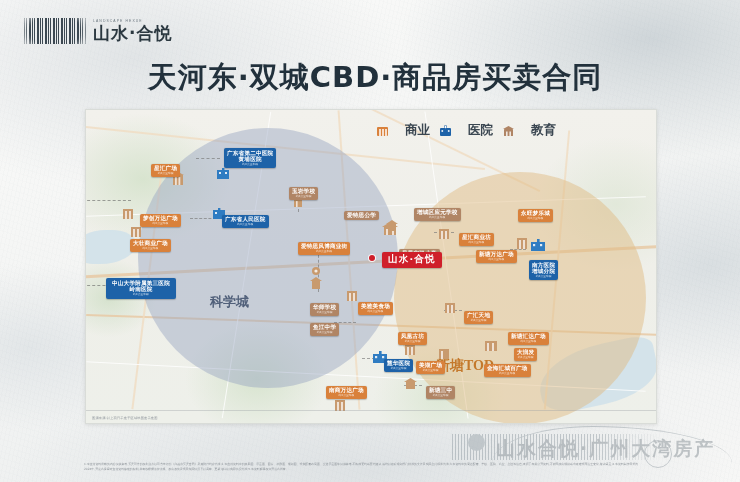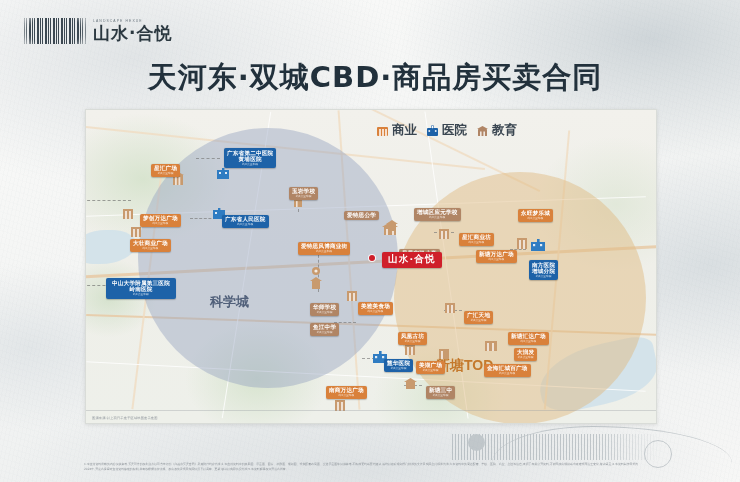--- a/index.html
+++ b/index.html
@@ -74,29 +74,29 @@
   .roadL{position:absolute;background:#f0dcc2;opacity:.8;}
   .roadw{position:absolute;background:#ffffff;opacity:.8;}
 
   
   .circ{position:absolute;border-radius:50%;}
   .circ-blue{left:52px;top:18px;width:260px;height:260px;background:rgba(150,163,192,.45);}
   .circ-tan {left:308px;top:62px;width:252px;height:252px;background:rgba(224,186,130,.48);}
 
   
   .areaname{position:absolute;font-size:13px;font-weight:700;
-            font-family:Liberation Sans, sans-serif;white-space:nowrap;}
+            font-family:Liberation Serif, serif;white-space:nowrap;}
   .area-kxc{left:124px;top:183px;color:#51607a;}
   .area-tod{left:350px;top:247px;color:#c4792c;font-size:14px;}
 
   
   .legend{position:absolute;left:290px;top:12px;display:flex;align-items:center;gap:9px;}
   .lg{display:flex;align-items:center;gap:3px;}
   .lg-t{font-size:12.5px;font-weight:700;color:#3a4651;
-        font-family:"DejaVu Sans","Liberation Sans",sans-serif;}
+        font-family:"DejaVu Sans","Liberation Sans",sans-serif;margin-left:13px;}
 
   
   .poi{position:absolute;white-space:nowrap;}
   .tag{
     display:inline-block;border-radius:2px;padding:1.5px 3px 2px;
     font-family:"DejaVu Sans","Liberation Sans",sans-serif;
     color:#fff;line-height:1.12;text-align:center;
     box-shadow:0 .5px 1.2px rgba(0,0,0,.22);
   }
   .tag .t1{display:block;font-size:5.6px;font-weight:700;letter-spacing:.2px;}
@@ -409,15 +409,16 @@
     <div class="capline"></div>
     <div class="mapcap">图源来源:以上项目示意于区域地图意示意图</div>
   </div>
 </div>
 
 <div class="wm">
   <div class="wm-bars"></div>
   <div class="wm-curve"></div>
   <div class="wm-circ"></div>
   <div class="wm-ring"></div>
+  <div class="wm-txt">山水合悦·广州大湾房产</div>
 </div>
 
 <div class="footer">1.本宣传资料所载的内容仅供参考,买卖双方的权利义务以双方签订的《商品房买卖合同》及其附件约定为准;2.本宣传资料中的效果图、示意图、图片、地形图、规划图、设施配套布局图、交通示意图等仅供参考,不构成要约或要约邀请,最终以政府规划部门批准的文件及实际交付标准为准;3.本资料中的周边配套、学校、医院、商业、交通等信息,来源于相关公开资料,可能因政府规划或市政建设而发生变化,敬请留意;4.本资料制作日期为2024年,开发商保留对宣传资料修改的权利,并有权根据法律法规、政府政策及项目实际情况予以调整、更新,敬请以实际情况为准;5.本资料解释权归开发商所有。</div>
 
 </body></html>

